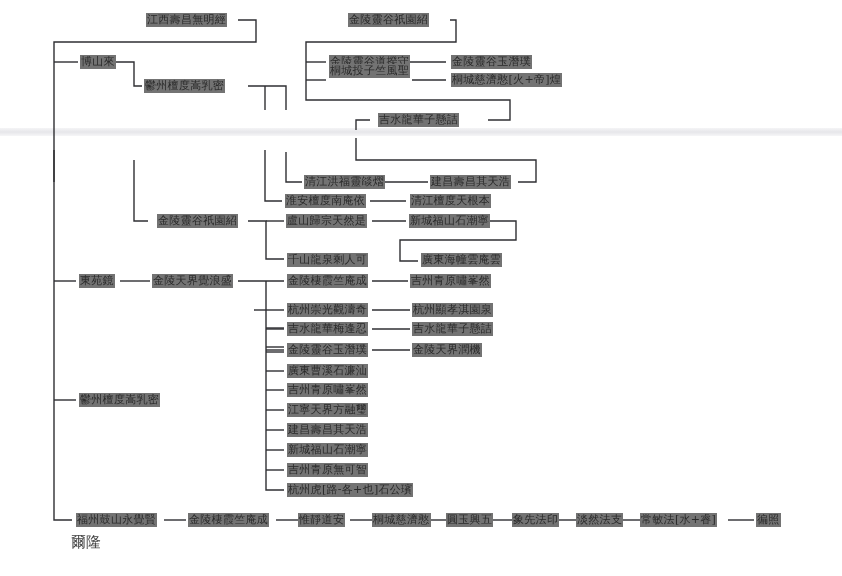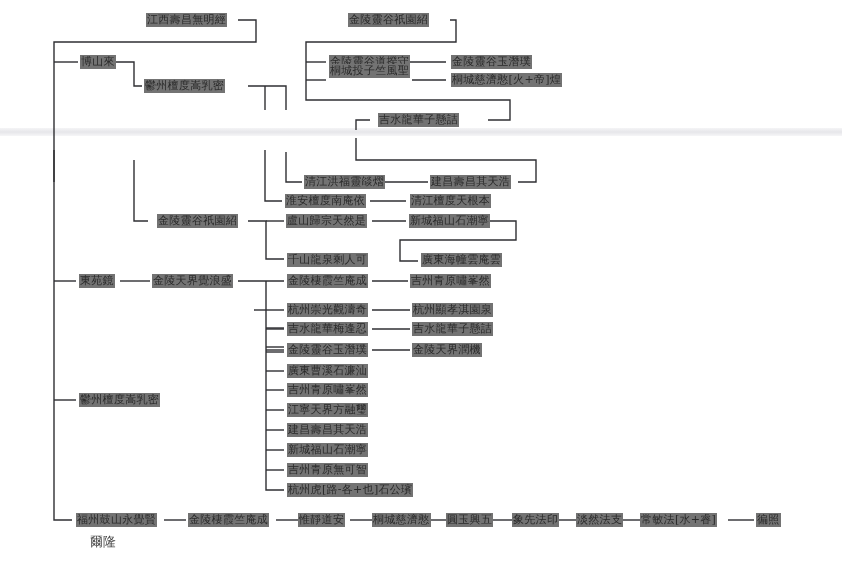--- a/index.html
+++ b/index.html
@@ -12,21 +12,21 @@
     .seam {
       position: absolute; left: 0; top: 128px; width: 842px; height: 8px;
       background: linear-gradient(#f4f4f6, #e6e6ea 50%, #f6f6f8);
     }
     svg.lines { position: absolute; left: 0; top: 0; }
     svg.lines path, svg.lines line { stroke: #2f2f33; stroke-width: 1.4; fill: none; }
     .node {
       position: absolute; font-size: 11px; line-height: 14px; white-space: nowrap;
       background: #737373; padding: 0 1px; letter-spacing: 0.3px;
     }
-    .note { position: absolute; font-size: 13px; color: #444; margin-left: 19px; }
+    .note { position: absolute; font-size: 15px; color: #444; }
   </style>
 </head>
 <body>
 
 <div class="seam"></div>
 
 <svg class="lines" width="842" height="576">
 
   <path d="M238 20 H256 V42 H54 V182"></path>
   <path d="M54 62 H78"></path>

